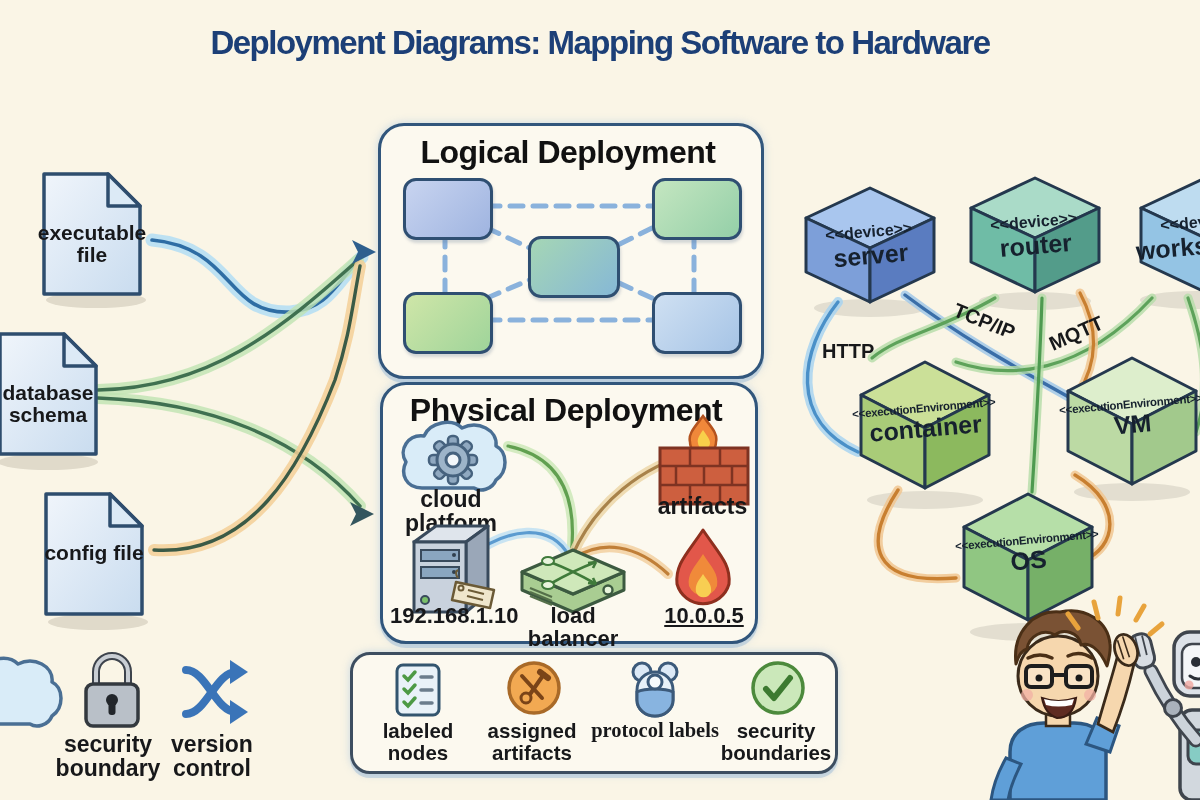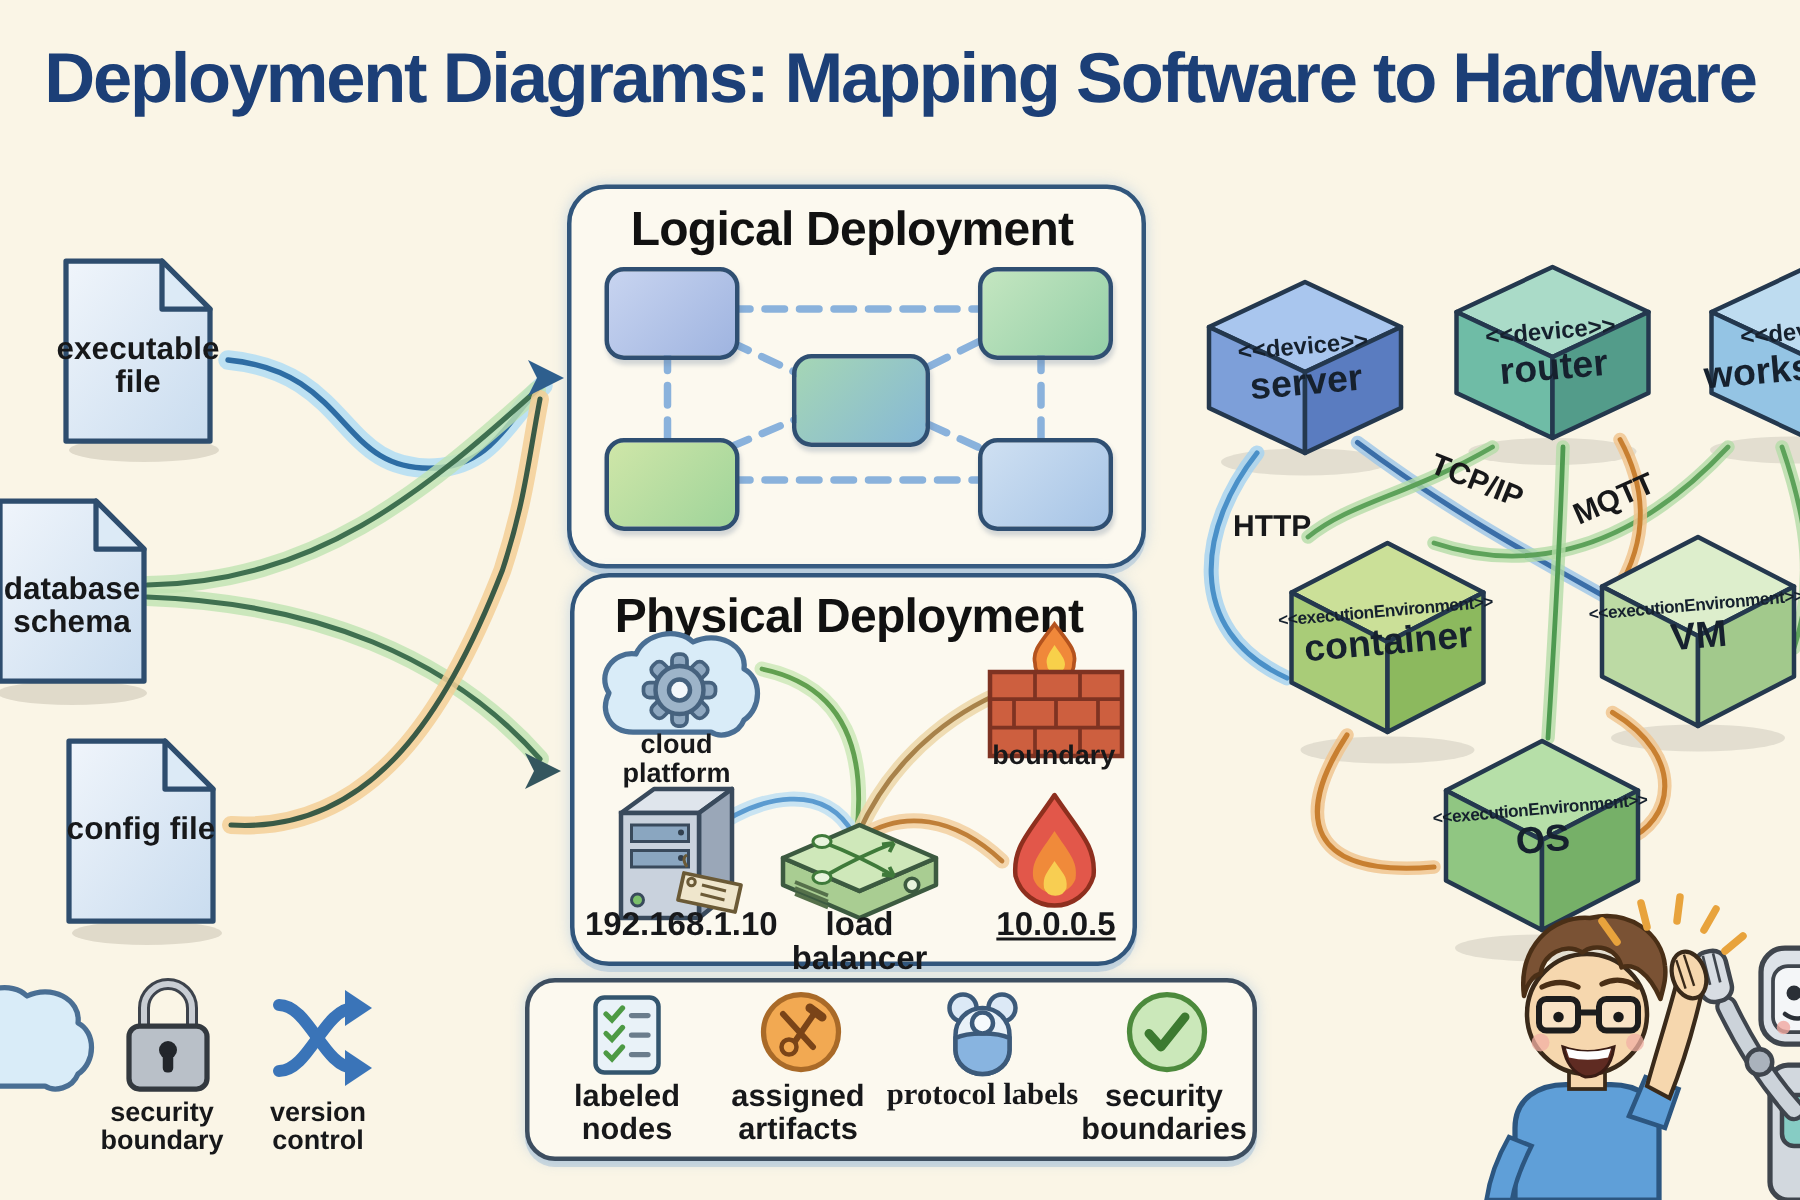--- a/index.html
+++ b/index.html
@@ -5,36 +5,36 @@
   html,body{margin:0;padding:0;background:#e8e4d8;}
   .canvas{
     position:relative; width:1200px; height:800px; overflow:hidden;
     background:#faf5e6;
     font-family:"Liberation Sans", sans-serif;
   }
   .abs{position:absolute;}
   h1.title{
     position:absolute; left:0; right:0; top:24px; margin:0;
     text-align:center; white-space:nowrap;
-    font-size:47px; font-weight:bold; letter-spacing:-1.5px;
+    font-size:33px; font-weight:bold; letter-spacing:-1.5px;
     color:#1c3f77;
   }
   .panel{
     position:absolute; background:#fcf9ef;
     border:3.5px solid #31567c; border-radius:26px;
     box-shadow:0 4px 0 rgba(130,170,210,.35), 0 0 9px rgba(140,180,220,.45);
   }
   .panel.legend-box{border-color:#3d4e60; border-radius:20px;}
   .panel-title{
     position:absolute; text-align:center; font-weight:bold;
     font-size:32px; color:#111; letter-spacing:-0.5px;
   }
   .lbl{
     position:absolute; font-weight:bold; color:#17181a;
-    text-align:center; line-height:1.06; font-size:18px;
+    text-align:center; line-height:1.06; font-size:23px;
   }
   .lbl.ip{font-size:22px;}
   .file-label{position:absolute; left:0; right:0; top:52px; text-align:center;
     font-weight:bold; font-size:21px; line-height:1.05; color:#17181a;}
   .lnode{
     position:absolute; border:3px solid #2f4f72; border-radius:13px;
     box-shadow:1px 3px 3px rgba(90,110,140,.25);
   }
   .cube{position:absolute;}
   .cube-text{
@@ -198,21 +198,21 @@
       <line x1="8" y1="71" x2="96" y2="71"></line>
       <line x1="38" y1="34" x2="38" y2="52"></line>
         <line x1="68" y1="34" x2="68" y2="52"></line>
       <line x1="24" y1="52" x2="24" y2="71"></line>
         <line x1="52" y1="52" x2="52" y2="71"></line>
         <line x1="80" y1="52" x2="80" y2="71"></line>
       <line x1="38" y1="71" x2="38" y2="90"></line>
         <line x1="68" y1="71" x2="68" y2="90"></line>
     </g>
   </svg>
-  <div class="lbl" style="left:650px; top:494px; width:105px;">boundary</div>
+  <div class="lbl" style="left:650px; top:494px; width:105px;">artifacts</div>
 
   <svg class="abs" style="left:398px; top:518px;" width="108" height="102" viewBox="0 0 108 102">
     <polygon points="16,24 38,8 90,8 68,24" fill="#dfe5ec" stroke="#394a5c" stroke-width="3" stroke-linejoin="round"></polygon>
     <polygon points="68,24 90,8 90,76 68,94" fill="#9aa7b8" stroke="#394a5c" stroke-width="3" stroke-linejoin="round"></polygon>
     <rect x="16" y="24" width="52" height="70" fill="#c9d2dd" stroke="#394a5c" stroke-width="3"></rect>
     <rect x="23" y="32" width="38" height="11" fill="#8aa6c0" stroke="#394a5c" stroke-width="2"></rect>
     <rect x="23" y="49" width="38" height="11" fill="#8aa6c0" stroke="#394a5c" stroke-width="2"></rect>
     <circle cx="56" cy="37" r="2" fill="#31404f"></circle>
       <circle cx="56" cy="54" r="2" fill="#31404f"></circle>
     <circle cx="27" cy="82" r="4" fill="#7bc06a" stroke="#394a5c" stroke-width="2"></circle>

